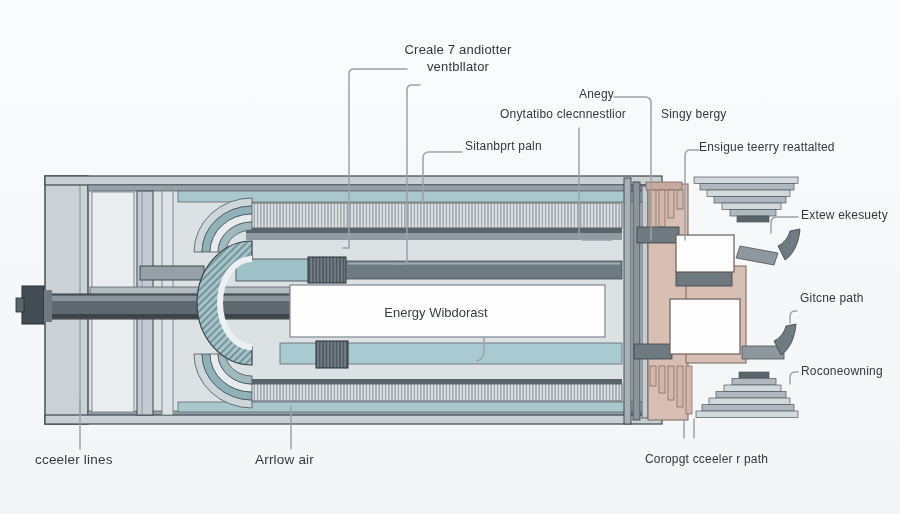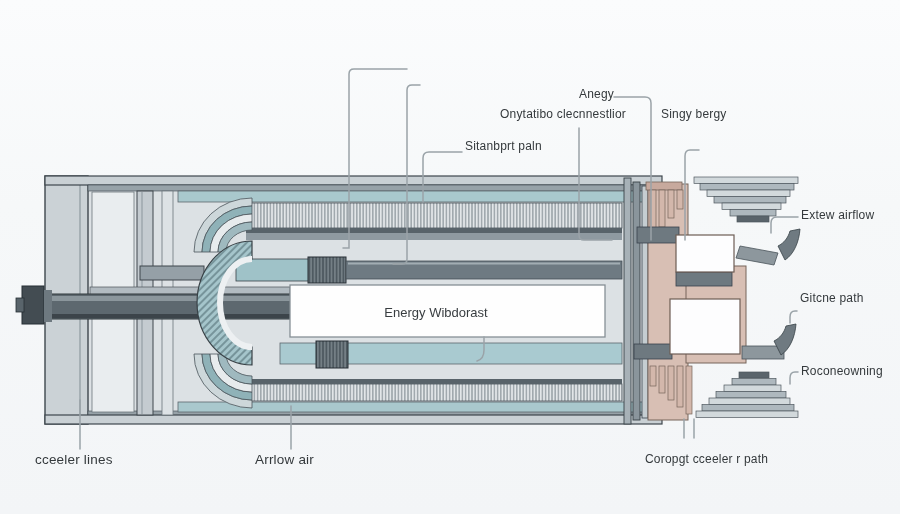--- a/index.html
+++ b/index.html
@@ -173,25 +173,30 @@
       <path d="M797,311 H795 Q790,311 790,317 V323"></path>
       <path d="M798,372 H795 Q790,372 790,378 V384"></path>
       <path d="M684,419 V438"></path>
       <path d="M694,419 V438"></path>
       <path d="M80,400 V449"></path>
       <path d="M291,406 V449"></path>
       <path d="M484,337 V350 Q484,359 477,361"></path>
     </g>
   </svg>
 
+  <div class="lbl center" style="left:396px;top:42px;width:124px;font-size:13px;">
+    <span>Creale 7 andiotter</span><br>
+    <span>ventbllator</span>
+  </div>
   <div class="lbl" style="left:579px;top:87px;">Anegy</div>
   <div class="lbl" style="left:500px;top:107px;">Onytatibo clecnnestlior</div>
   <div class="lbl" style="left:661px;top:107px;">Singy bergy</div>
   <div class="lbl" style="left:465px;top:139px;">Sitanbprt paln</div>
-  <div class="lbl" style="left:801px;top:208px;">Extew airflow</div>
+  <div class="lbl" style="left:699px;top:140px;">Ensigue teerry reattalted</div>
+  <div class="lbl" style="left:801px;top:208px;">Extew ekesuety</div>
   <div class="lbl" style="left:800px;top:291px;">Gitcne path</div>
   <div class="lbl" style="left:801px;top:364px;">Roconeowning</div>
   <div class="lbl" style="left:645px;top:452px;text-align:center;">Coropgt cceeler r path</div>
   <div class="lbl big" style="left:35px;top:451px;">cceeler lines</div>
   <div class="lbl big" style="left:255px;top:451px;">Arrlow air</div>
 
   <div class="boxlbl">
     <span>Energy Wibdorast</span>
   </div>
 

